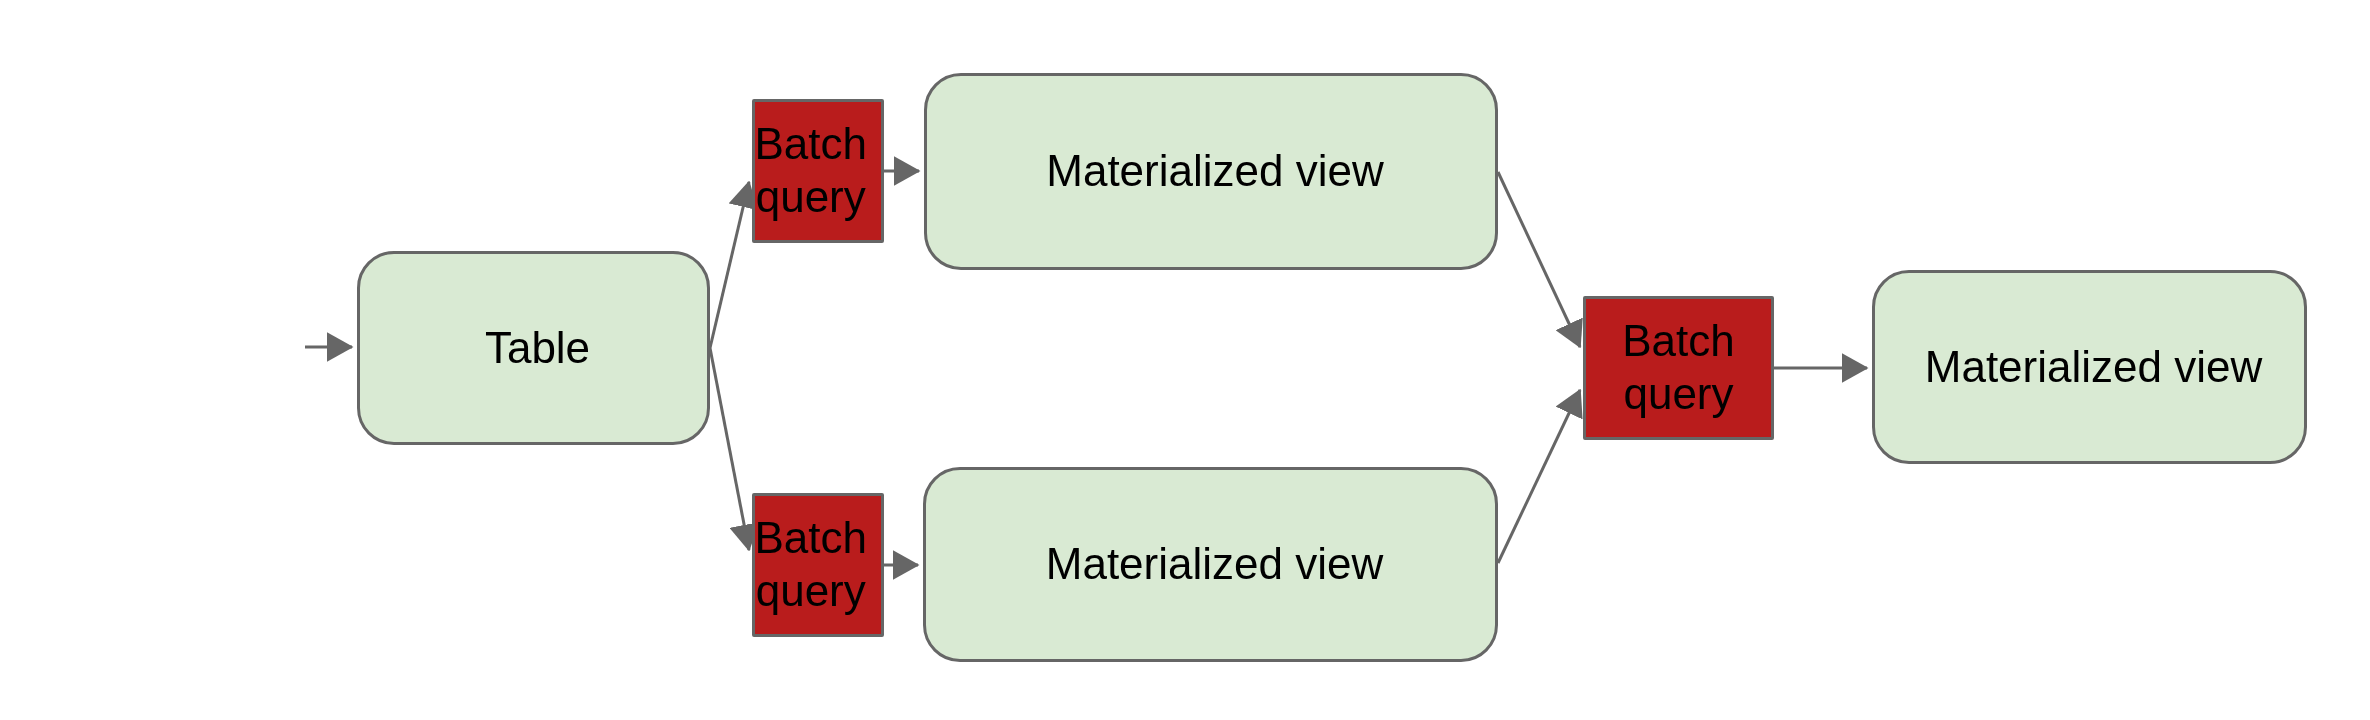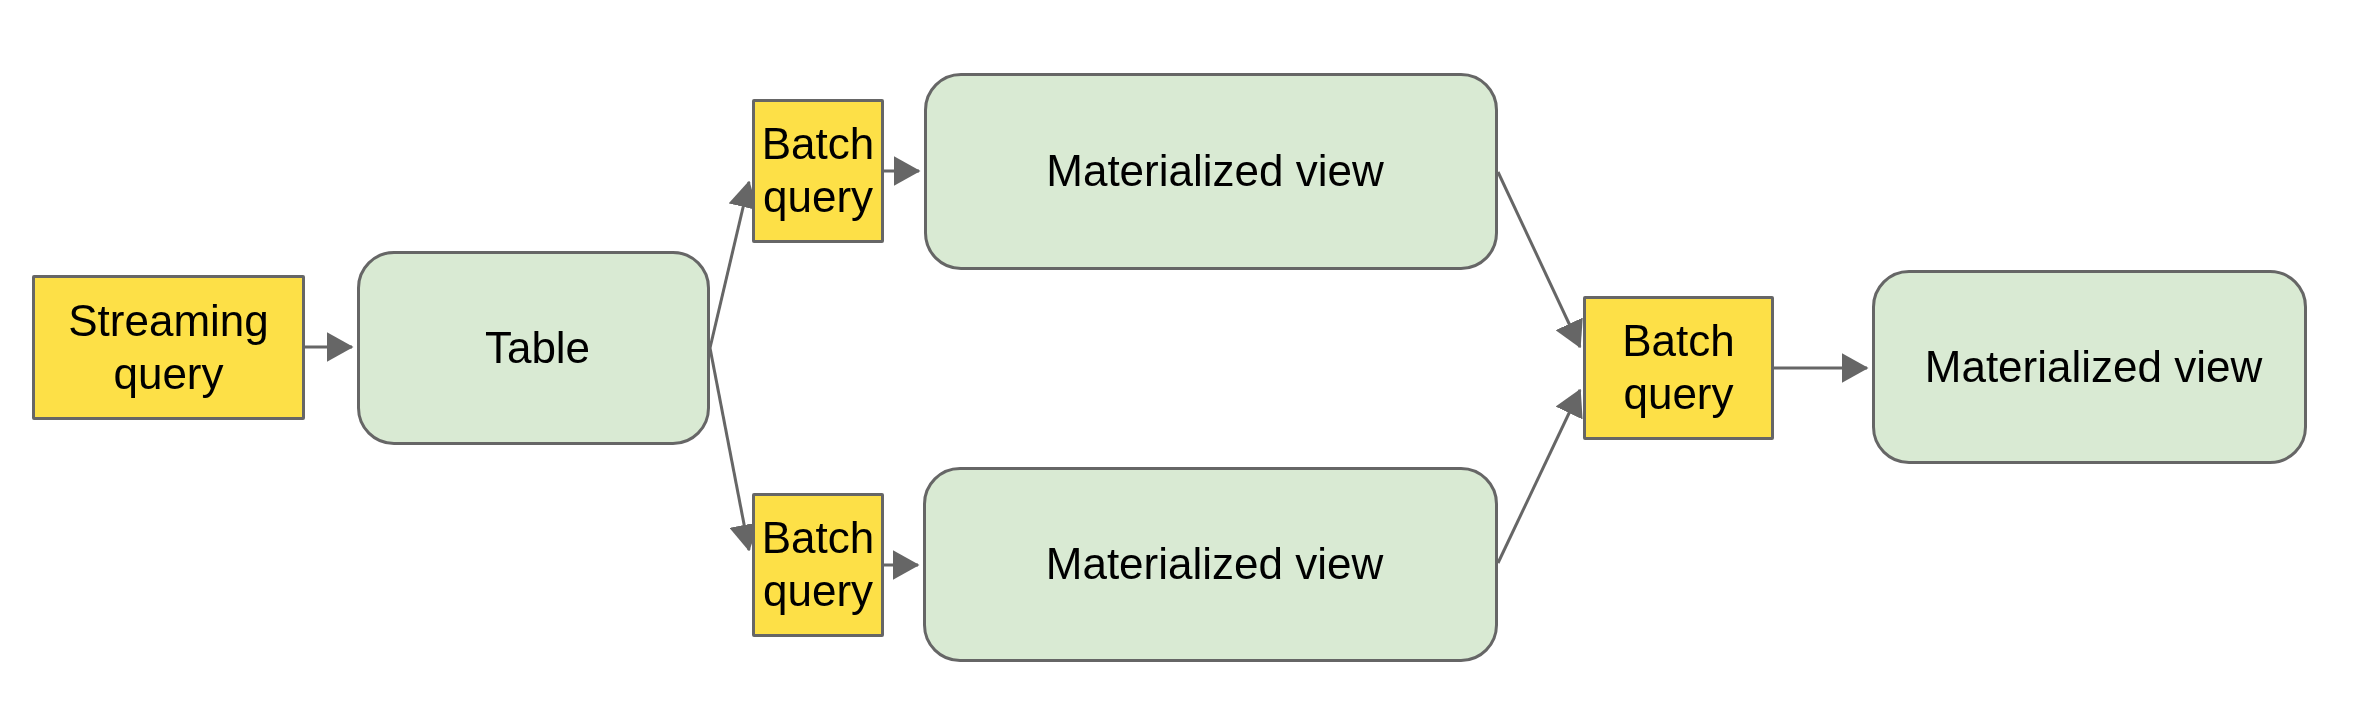--- a/index.html
+++ b/index.html
@@ -28,22 +28,23 @@
     display: flex;
     align-items: center;
     justify-content: center;
     text-align: center;
     font-size: 44px;
     line-height: 1.2;
     color: #000000;
     border: 3px solid #666666;
   }
   .node-query {
-    background: #fde047;
+    background: #b91c1c;
     border-radius: 2px;
+    justify-content: flex-end;
   }
   .node-storage {
     background: #d9ead3;
     border-radius: 37px;
     padding-left: 8px;
   }
   .node-label { padding: 0 14px; }
 
   
   .pos-streaming   { left: 32px;   top: 275px; width: 273px; height: 145px; }
@@ -75,23 +76,20 @@
     <line class="edge" x1="305" y1="347" x2="352" y2="347" marker-end="url(#arrow)"></line>
     <line class="edge" x1="710" y1="348" x2="749" y2="182" marker-end="url(#arrow)"></line>
     <line class="edge" x1="710" y1="348" x2="749" y2="550" marker-end="url(#arrow)"></line>
     <line class="edge" x1="884" y1="171" x2="919" y2="171" marker-end="url(#arrow)"></line>
     <line class="edge" x1="884" y1="565" x2="918" y2="565" marker-end="url(#arrow)"></line>
     <line class="edge" x1="1498" y1="172" x2="1580" y2="347" marker-end="url(#arrow)"></line>
     <line class="edge" x1="1498" y1="563" x2="1580" y2="390" marker-end="url(#arrow)"></line>
     <line class="edge" x1="1774" y1="368" x2="1867" y2="368" marker-end="url(#arrow)"></line>
   </svg>
 
-  <div class="node node-query pos-streaming">
-    <span class="node-label">Streaming query</span>
-  </div>
 
   <div class="node node-storage pos-table">
     <span class="node-label">Table</span>
   </div>
 
   <div class="node node-query pos-batch-top">
     <span class="node-label">Batch query</span>
   </div>
 
   <div class="node node-storage pos-mv-top">

